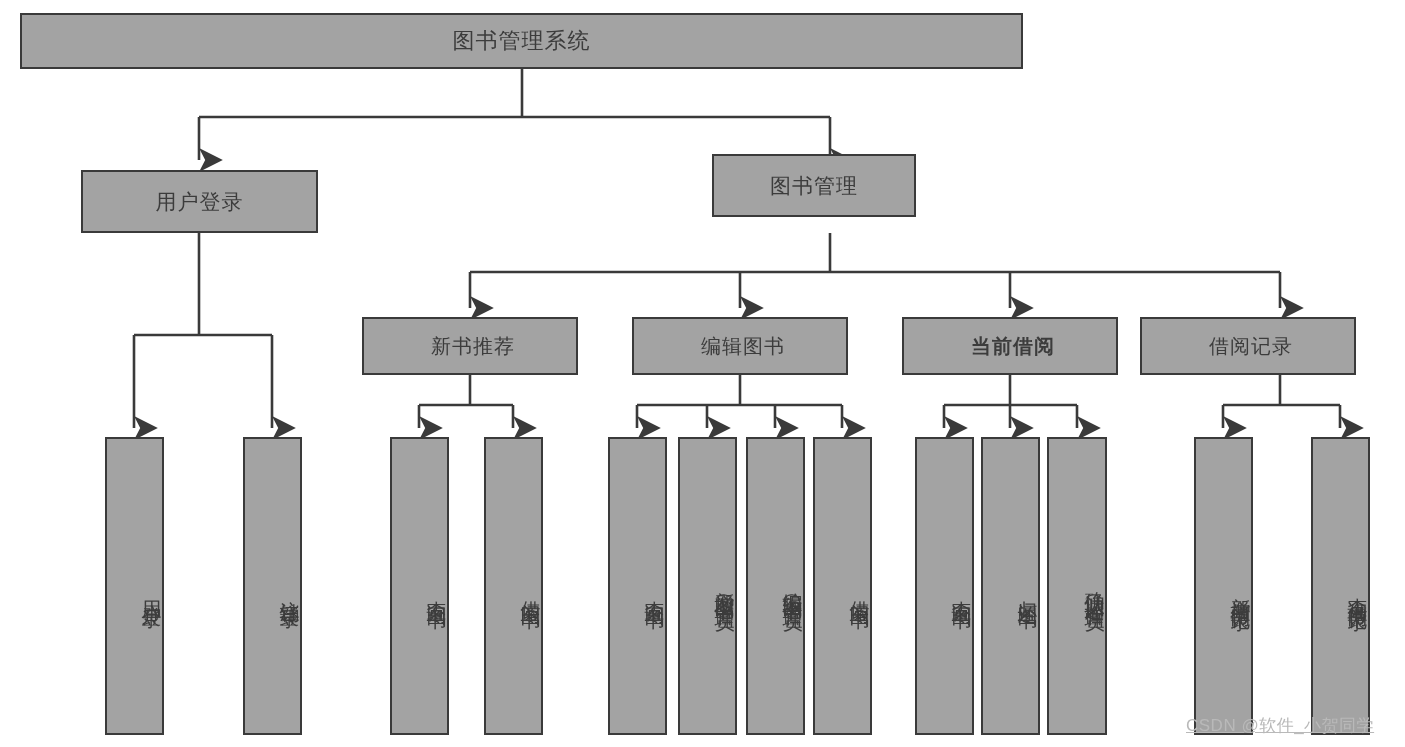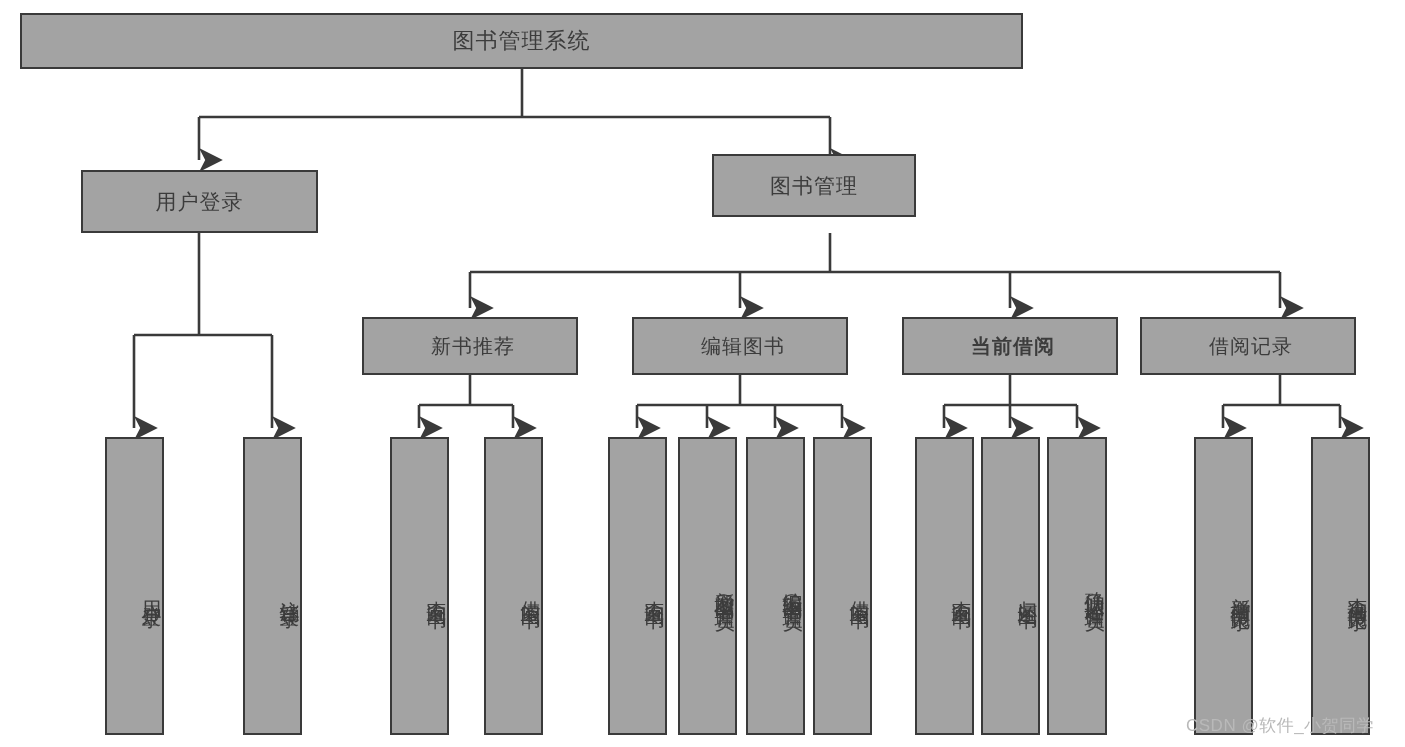--- a/index.html
+++ b/index.html
@@ -54,20 +54,21 @@
   .node.leaf.tall { padding-top: 6px; }
   .watermark {
     position: absolute;
     left: 1186px;
     top: 714px;
     font-size: 17px;
     color: #b9b9b9;
     white-space: nowrap;
     z-index: 3;
     letter-spacing: 0.5px;
+    text-decoration: underline;
   }
 </style>
 </head>
 <body>
 
 <div id="canvas" style="background: rgb(255, 255, 255);">
 
   <svg id="edges" viewBox="0 0 1405 747">
     <defs>
       <marker id="arrow" viewBox="0 0 12 12" refX="6" refY="10" markerWidth="11" markerHeight="11" orient="auto-start-reverse">

